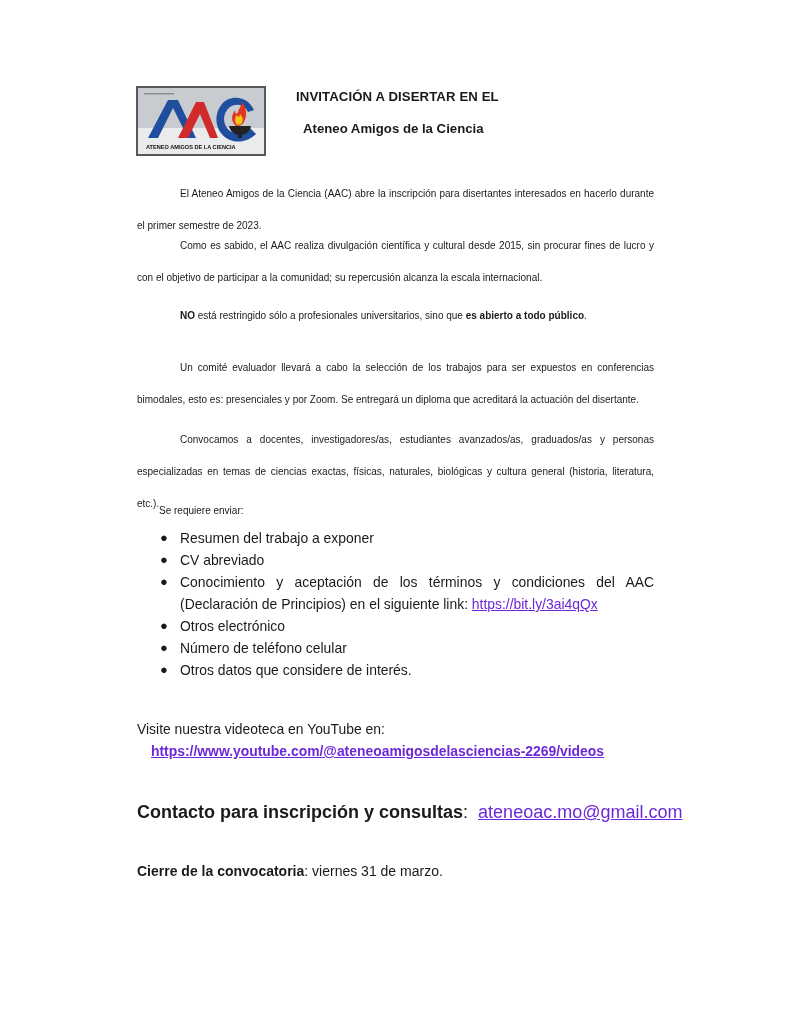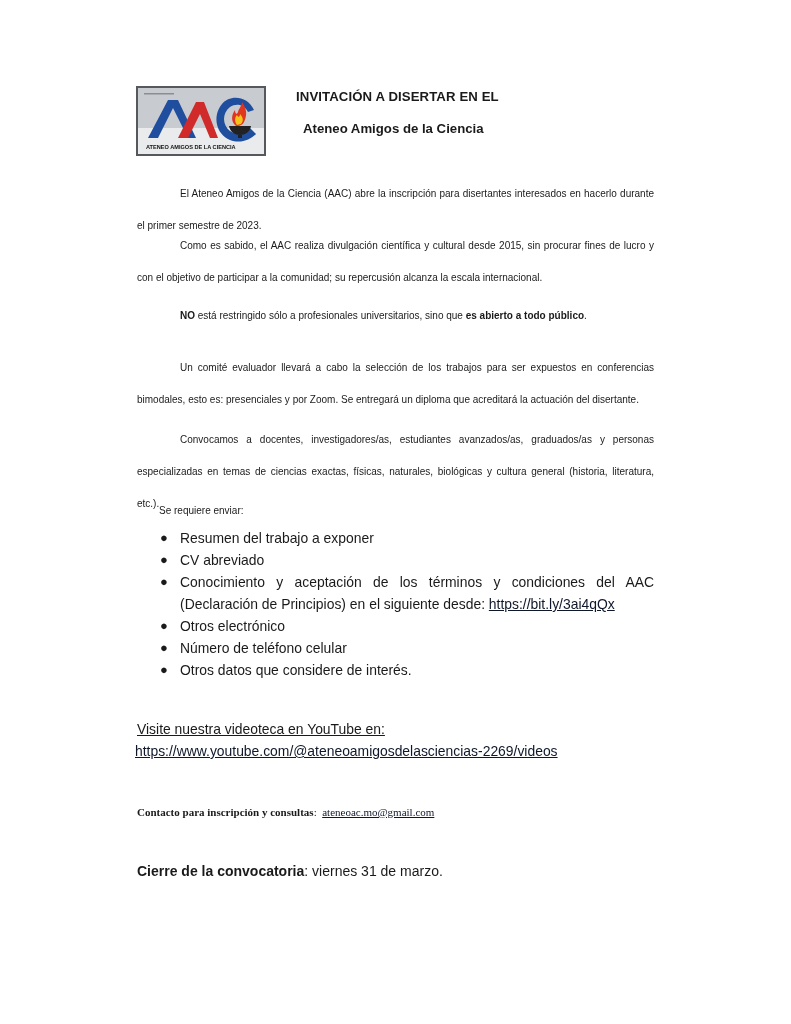--- a/index.html
+++ b/index.html
@@ -47,26 +47,26 @@
     .req-list {
       position: absolute; left: 158px; top: 527px; width: 496px;
       margin: 0; padding: 0; list-style: none;
       font-size: 13.9px; line-height: 22px;
     }
     .req-list li { position: relative; padding-left: 22px; text-align: justify; text-align-last: left; }
     .req-list li .bullet {
       position: absolute; left: 2px; top: 0; font-size: 13px;
     }
 
-    a.link { color: #0f172a; text-decoration: underline; }
+    a.link { color: #6d28d9; text-decoration: underline; }
 
-    .yt-intro { position: absolute; left: 137px; top: 718px; font-size: 13.9px; line-height: 22px; text-decoration: underline; }
-    .yt-link { position: absolute; left: 135px; top: 740px; font-size: 13.9px; line-height: 22px; }
+    .yt-intro { position: absolute; left: 137px; top: 718px; font-size: 13.9px; line-height: 22px; }
+    .yt-link { position: absolute; left: 151px; top: 740px; font-size: 13.9px; line-height: 22px; font-weight: bold; }
 
-    .contact { position: absolute; left: 137px; top: 801px; font-size: 11px; line-height: 22px; white-space: nowrap; font-family: Liberation Serif, serif; }
+    .contact { position: absolute; left: 137px; top: 801px; font-size: 18px; line-height: 22px; white-space: nowrap; }
     .closing { position: absolute; left: 137px; top: 860px; font-size: 14px; line-height: 22px; white-space: nowrap; }
   </style>
 </head>
 <body>
 
 <div class="page">
 
   <div class="logo">
     <svg width="126" height="66" viewBox="0 0 126 66">
       <rect x="0" y="0" width="126" height="40" fill="#c8cbcf"></rect>
@@ -97,21 +97,21 @@
   <p class="text-block indent p1" style="margin:0">El Ateneo Amigos de la Ciencia (AAC) abre la inscripción para disertantes interesados en hacerlo durante el primer semestre de 2023.</p>
   <p class="text-block indent p2" style="margin:0">Como es sabido, el AAC realiza divulgación científica y cultural desde 2015, sin procurar fines de lucro y con el objetivo de participar a la comunidad; su repercusión alcanza la escala internacional.</p>
   <p class="text-block indent p4" style="margin:0">Un comité evaluador llevará a cabo la selección de los trabajos para ser expuestos en conferencias bimodales, esto es: presenciales y por Zoom. Se entregará un diploma que acreditará la actuación del disertante.</p>
   <p class="text-block indent p3" style="margin:0"><b>NO</b><span> está restringido sólo a profesionales universitarios, sino que </span><b>es abierto a todo público</b><span>.</span></p>
   <p class="text-block p6" style="margin:0">Se requiere enviar:</p>
   <p class="text-block indent p5" style="margin:0">Convocamos a docentes, investigadores/as, estudiantes avanzados/as, graduados/as y personas especializadas en temas de ciencias exactas, físicas, naturales, biológicas y cultura general (historia, literatura, etc.).</p>
 
   <ul class="req-list">
     <li><span class="bullet">●</span><span>Resumen del trabajo a exponer</span></li>
     <li><span class="bullet">●</span><span>CV abreviado</span></li>
-    <li><span class="bullet">●</span><span>Conocimiento y aceptación de los términos y condiciones del AAC (Declaración de Principios) en el siguiente desde: </span><a class="link" href="#">https://bit.ly/3ai4qQx</a></li>
+    <li><span class="bullet">●</span><span>Conocimiento y aceptación de los términos y condiciones del AAC (Declaración de Principios) en el siguiente link: </span><a class="link" href="#">https://bit.ly/3ai4qQx</a></li>
     <li><span class="bullet">●</span><span>Otros electrónico</span></li>
     <li><span class="bullet">●</span><span>Número de teléfono celular</span></li>
     <li><span class="bullet">●</span><span>Otros datos que considere de interés.</span></li>
   </ul>
 
   <div class="yt-intro">Visite nuestra videoteca en YouTube en:</div>
   <div class="yt-link">
     <a class="link" href="#">https://www.youtube.com/@ateneoamigosdelasciencias-2269/videos</a>
   </div>
 

